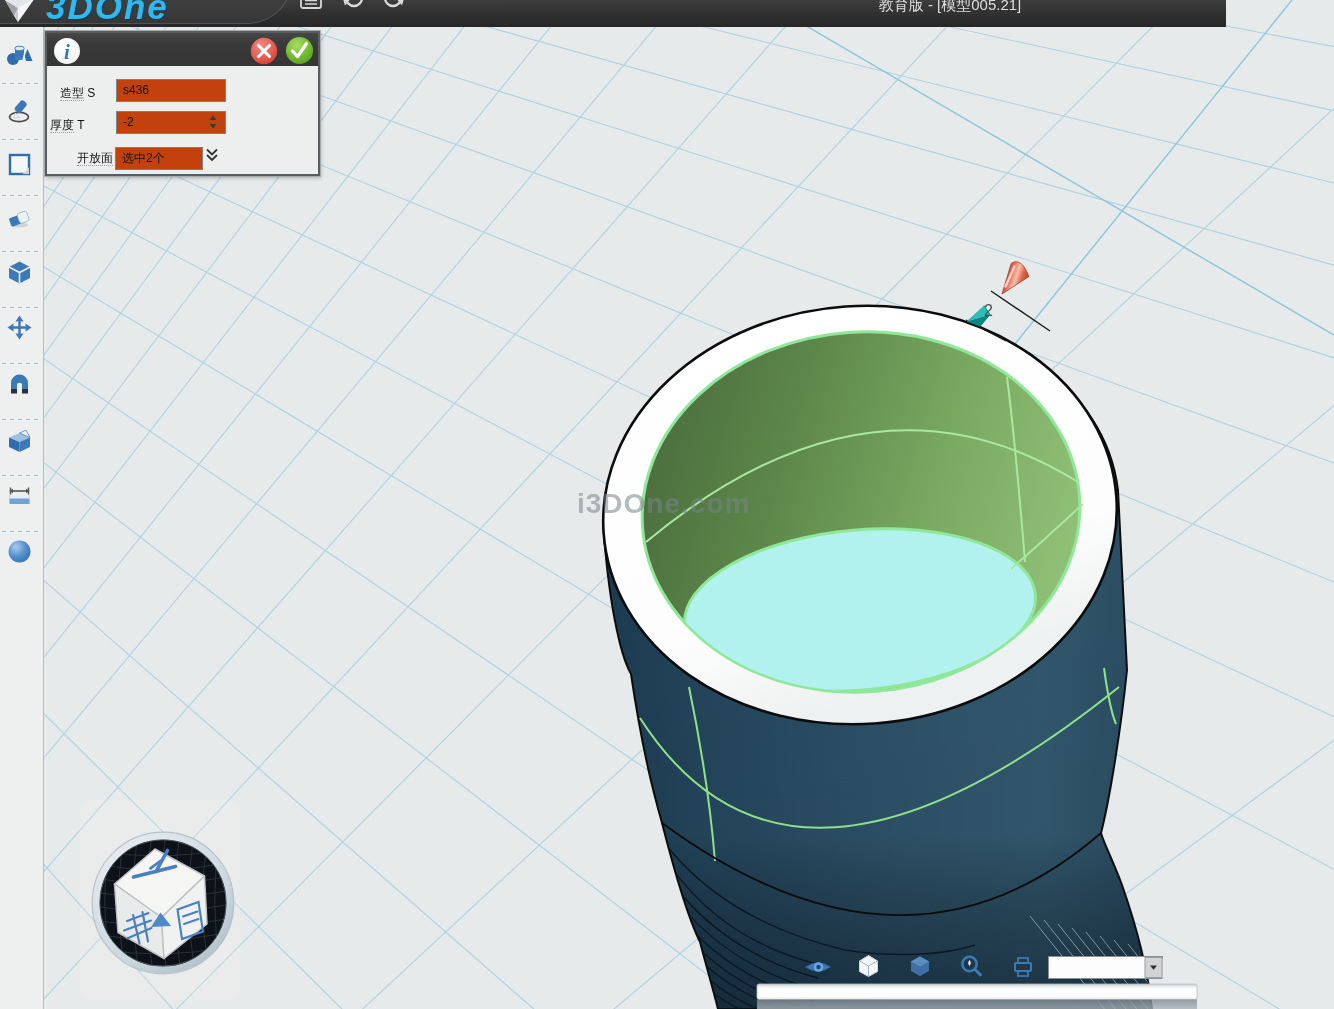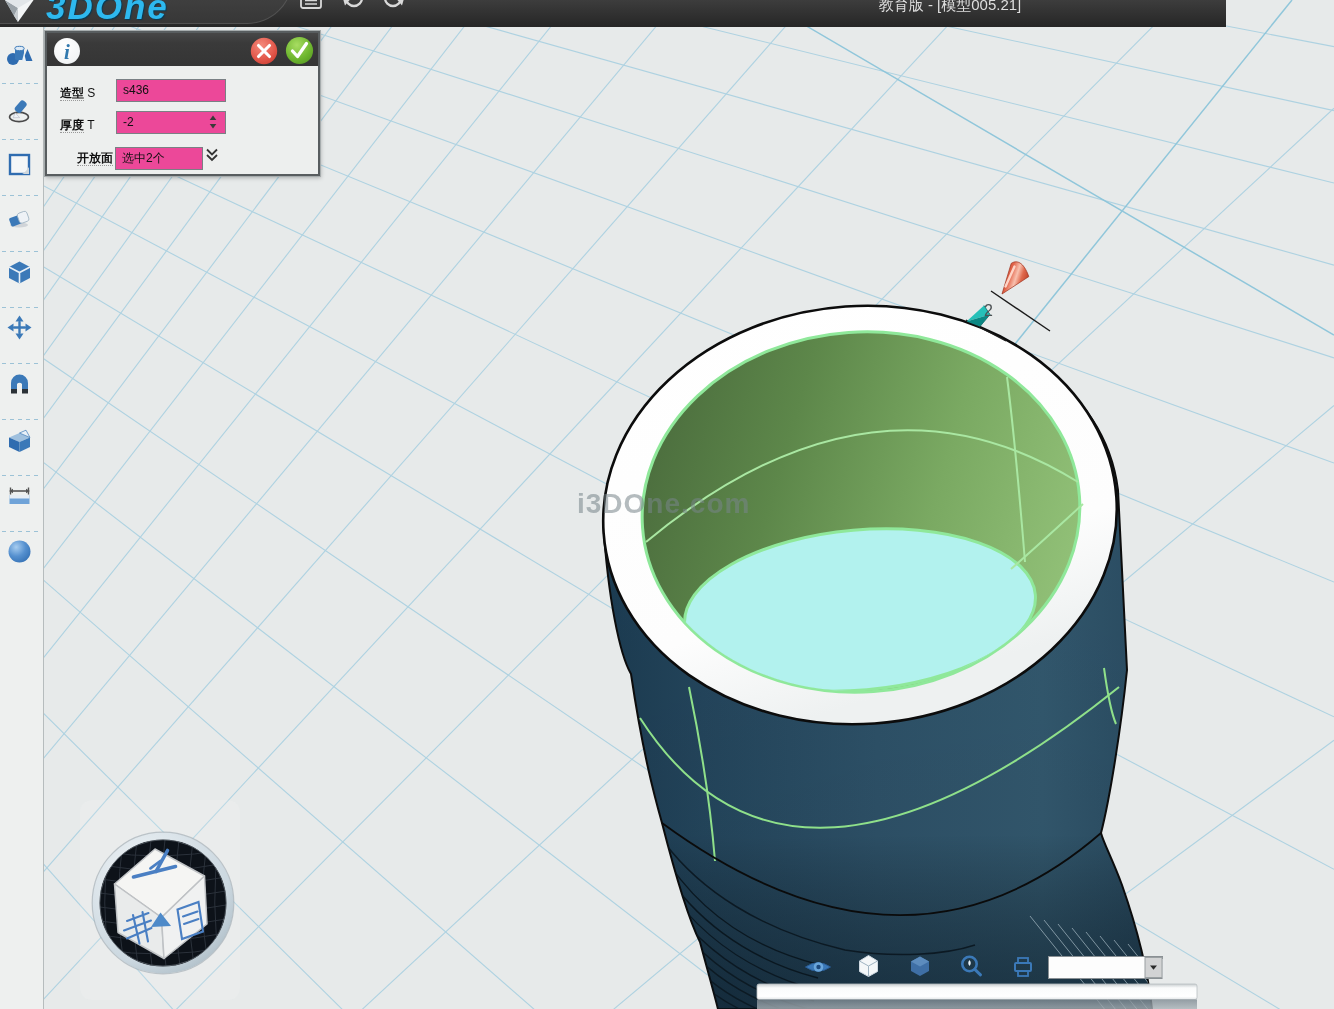--- a/index.html
+++ b/index.html
@@ -12,22 +12,22 @@
 color:#2eb9ef;text-shadow:1px 1px 1px #0a3a52;z-index:42;}
 #wintitle{position:absolute;left:780px;top:-4.5px;width:340px;text-align:center;font-size:15px;color:#dedede;z-index:42;}
 #lefttb{position:absolute;left:0;top:27px;width:43px;height:982px;background:#eef0ef;z-index:30;
 border-right:1px solid #b6bcbd;}
 .sep{position:absolute;left:2px;width:38px;height:1px;background:repeating-linear-gradient(90deg,#9cc2d6 0px,#9cc2d6 4px,rgba(0,0,0,0) 4px,rgba(0,0,0,0) 8px);}
 .tbi{position:absolute;left:6px;width:27px;height:27px;}
 #dlg{position:absolute;left:45px;top:31px;width:271px;height:141px;z-index:50;
 background:#edefee;border:2px solid #585d5f;box-shadow:0 0 0 1px #a6acad, 1px 2px 4px rgba(0,0,0,0.25);}
 #dlghead{position:absolute;left:0;top:0;width:100%;height:33px;background:linear-gradient(#474747,#3a3a3a 30%,#353535);}
 .fld{position:absolute;font-size:12px;color:#111;}
-.ul{border-bottom:1px dotted #9a9a9a;font-weight:bold;}
-.inp{position:absolute;background:#ec4899;border:1px solid #7a8084;font-size:12px;color:#111;
+.ul{border-bottom:1px dotted #9a9a9a;}
+.inp{position:absolute;background:#c2410c;border:1px solid #7a8084;font-size:12px;color:#111;
 padding:0 0 0 6px;line-height:21px;}
 </style></head><body>
 <div id="stage">
 
 <svg width="1334" height="1009" viewBox="0 0 1334 1009" style="position:absolute;left:0;top:0;z-index:1">
 <defs>
 <linearGradient id="bodyg" x1="0" y1="0" x2="1" y2="0">
  <stop offset="0" stop-color="#1c3c52"></stop>
           <stop offset="0.18" stop-color="#24465d"></stop>
  <stop offset="0.5" stop-color="#2e5269"></stop>
@@ -405,21 +405,21 @@
             <stop offset="0" stop-color="#a8dd62"></stop>
 <stop offset="0.55" stop-color="#6db52e"></stop>
             <stop offset="1" stop-color="#4c8c1d"></stop>
           </radialGradient>
         </defs>
 <circle cx="14.5" cy="14.5" r="13.6" fill="url(#grng)"></circle>
 <path d="M 7.5 15 L 12.5 20.5 L 21.5 7.5" stroke="#fff" stroke-width="3.3" fill="none" stroke-linecap="round" stroke-linejoin="round"></path>
       </svg>
 <div class="fld" style="left:13px;top:52px"><span class="ul">造型</span> S</div>
 <div class="inp" style="left:69px;top:46px;width:102px;height:21px">s436</div>
-<div class="fld" style="left:13px;top:84px"><span class="ul">厚度</span> T</div>
+<div class="fld" style="left:3px;top:84px"><span class="ul">厚度</span> T</div>
 <div class="inp" style="left:69px;top:78px;width:102px;height:21px">-2</div>
 <svg style="position:absolute;left:160px;top:80px" width="12" height="18" viewBox="0 0 12 18">
 <polygon points="6,2.5 9.3,7 2.7,7" fill="#3a3a3a"></polygon>
         <polygon points="6,15.5 9.3,11 2.7,11" fill="#3a3a3a"></polygon>
       </svg>
 <div class="fld" style="left:30px;top:117px"><span class="ul">开放面</span> O</div>
 <div class="inp" style="left:68px;top:114px;width:80px;height:21px">选中2个</div>
 <svg style="position:absolute;left:157px;top:114px" width="16" height="16" viewBox="0 0 16 16">
 <path d="M 3 2.5 L 8 7.5 L 13 2.5 M 3 8 L 8 13 L 13 8" stroke="#333" stroke-width="1.8" fill="none"></path>
       </svg>

